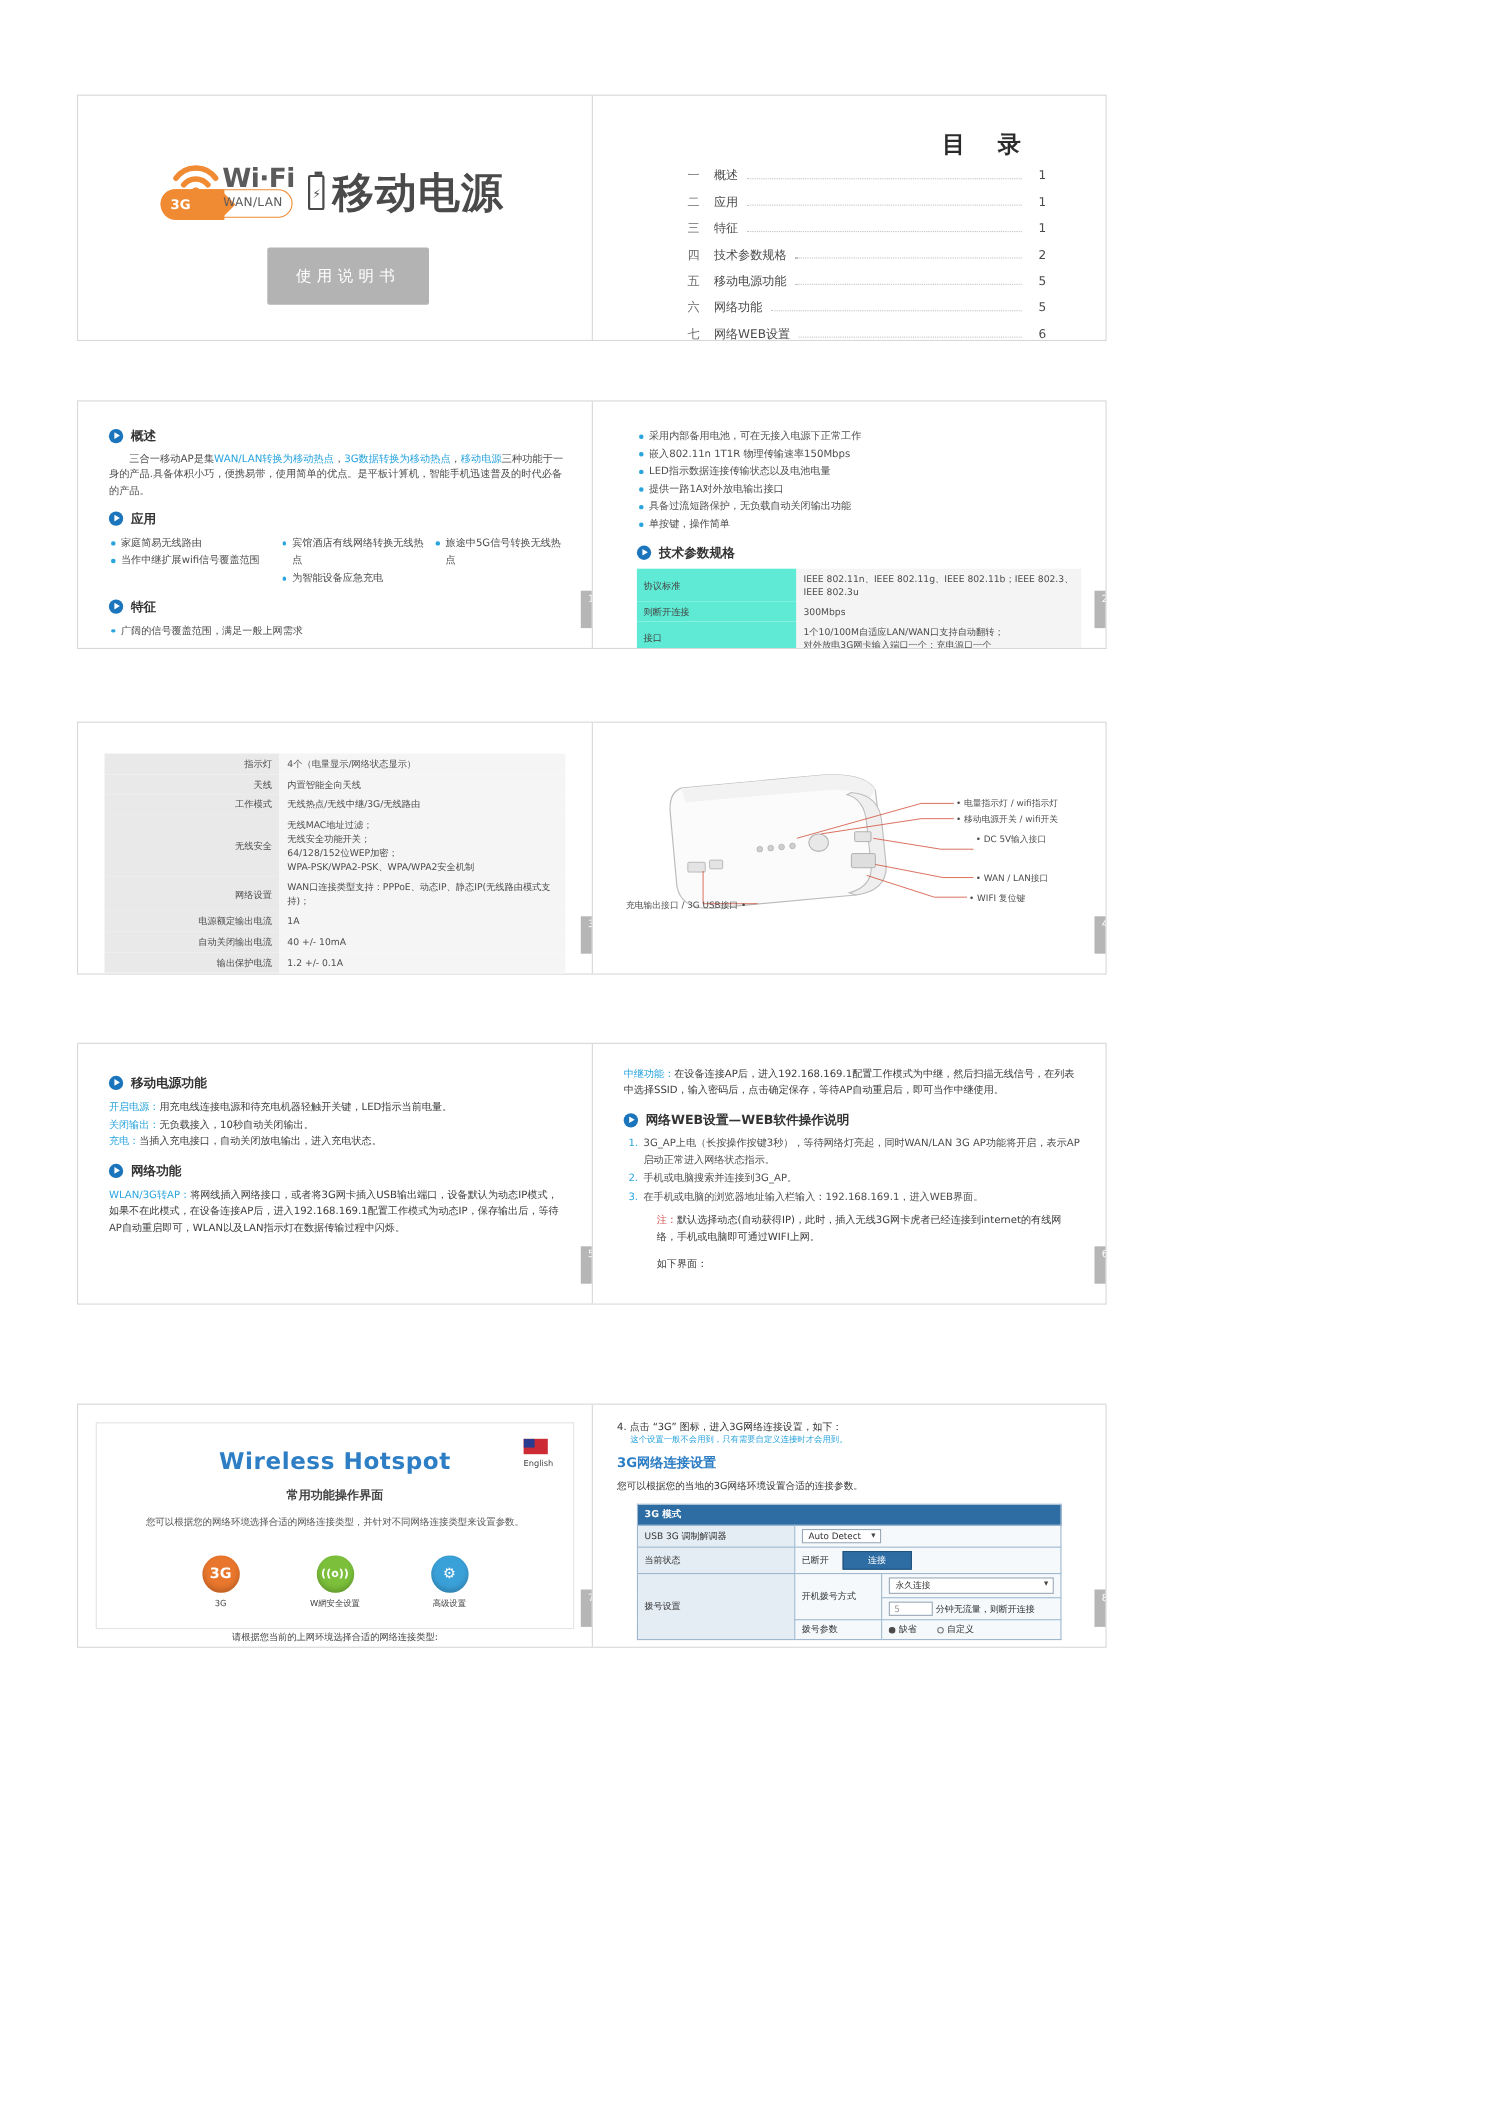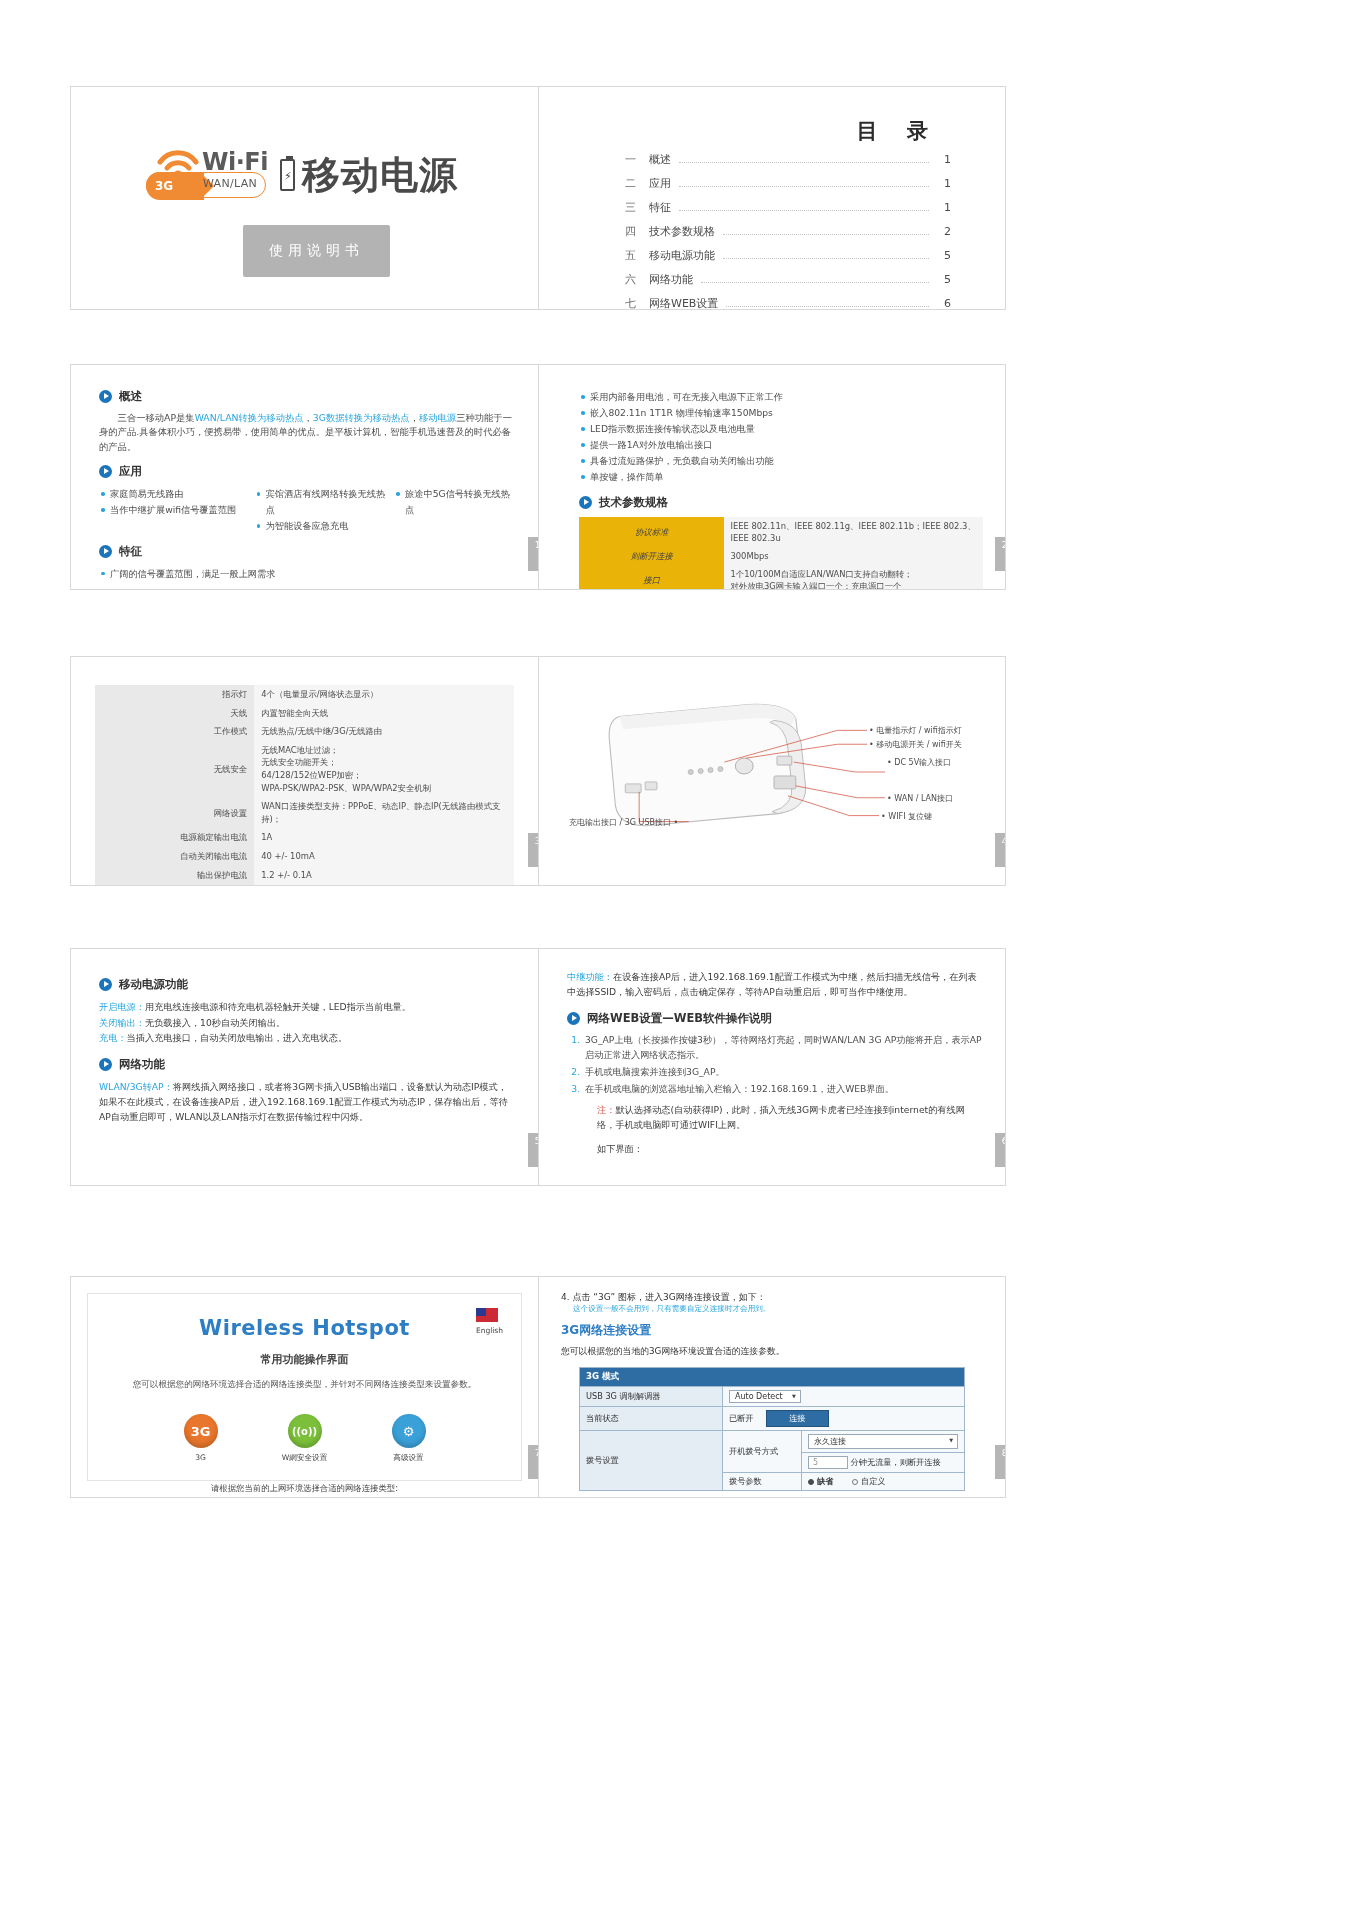--- a/index.html
+++ b/index.html
@@ -134,21 +134,21 @@
   }
   ul.bl li:before {
     content: ""; position: absolute; left: 2px; top: 6px;
     width: 3.5px; height: 3.5px; border-radius: 50%; background: #29a4dd;
   }
   .grid3 { display: grid; grid-template-columns: 1.12fr 1fr .9fr; column-gap: 4px; }
 
   
   table.spec { border-collapse: collapse; width: 100%; font-size: 8.4px; color: #4d4d4d; }
   table.spec td { padding: 3px 6px; vertical-align: middle; line-height: 1.45; }
-  table.spec td.k { background: #eab308; text-align: center; width: 36%; color: #444; font-style: italic; }
+  table.spec td.k { background: #5eead4; text-align: left; width: 36%; color: #444; }
   table.spec td.v { background: #f4f4f4; }
 
   table.spec2 { border-collapse: collapse; width: 100%; font-size: 8.4px; color: #4d4d4d; }
   table.spec2 td { padding: 3px 7px; line-height: 1.5; }
   table.spec2 td.k { background: #e9e9e9; text-align: right; width: 38%; }
   table.spec2 td.v { background: #f5f5f5; }
   .calls { position: absolute; font-size: 8px; color: #4d4d4d; white-space: nowrap; }
 
   
   ol.nl { margin: 0 0 0 16px; font-size: 9.2px; line-height: 1.6; color: #4d4d4d; }
@@ -568,21 +568,21 @@
             </tr>
             <tr>
               <td class="cfg-v">
                 <span class="inp">5</span>
                 <span>分钟无流量，则断开连接</span>
               </td>
             </tr>
             <tr>
               <td class="cfg-v" style="vertical-align:middle;">拨号参数</td>
               <td class="cfg-v">
-                <span style="display:inline-flex;align-items:center;gap:3px;margin-right:16px;font-weight:bold;">
+                <span style="display:inline-flex;align-items:center;gap:3px;margin-right:16px;">
                   <span class="rd on"></span>
                   <span>缺省</span>
                 </span>
                 <span style="display:inline-flex;align-items:center;gap:3px;">
                   <span class="rd"></span>
                   <span>自定义</span>
                 </span>
               </td>
             </tr>
           </tbody>

